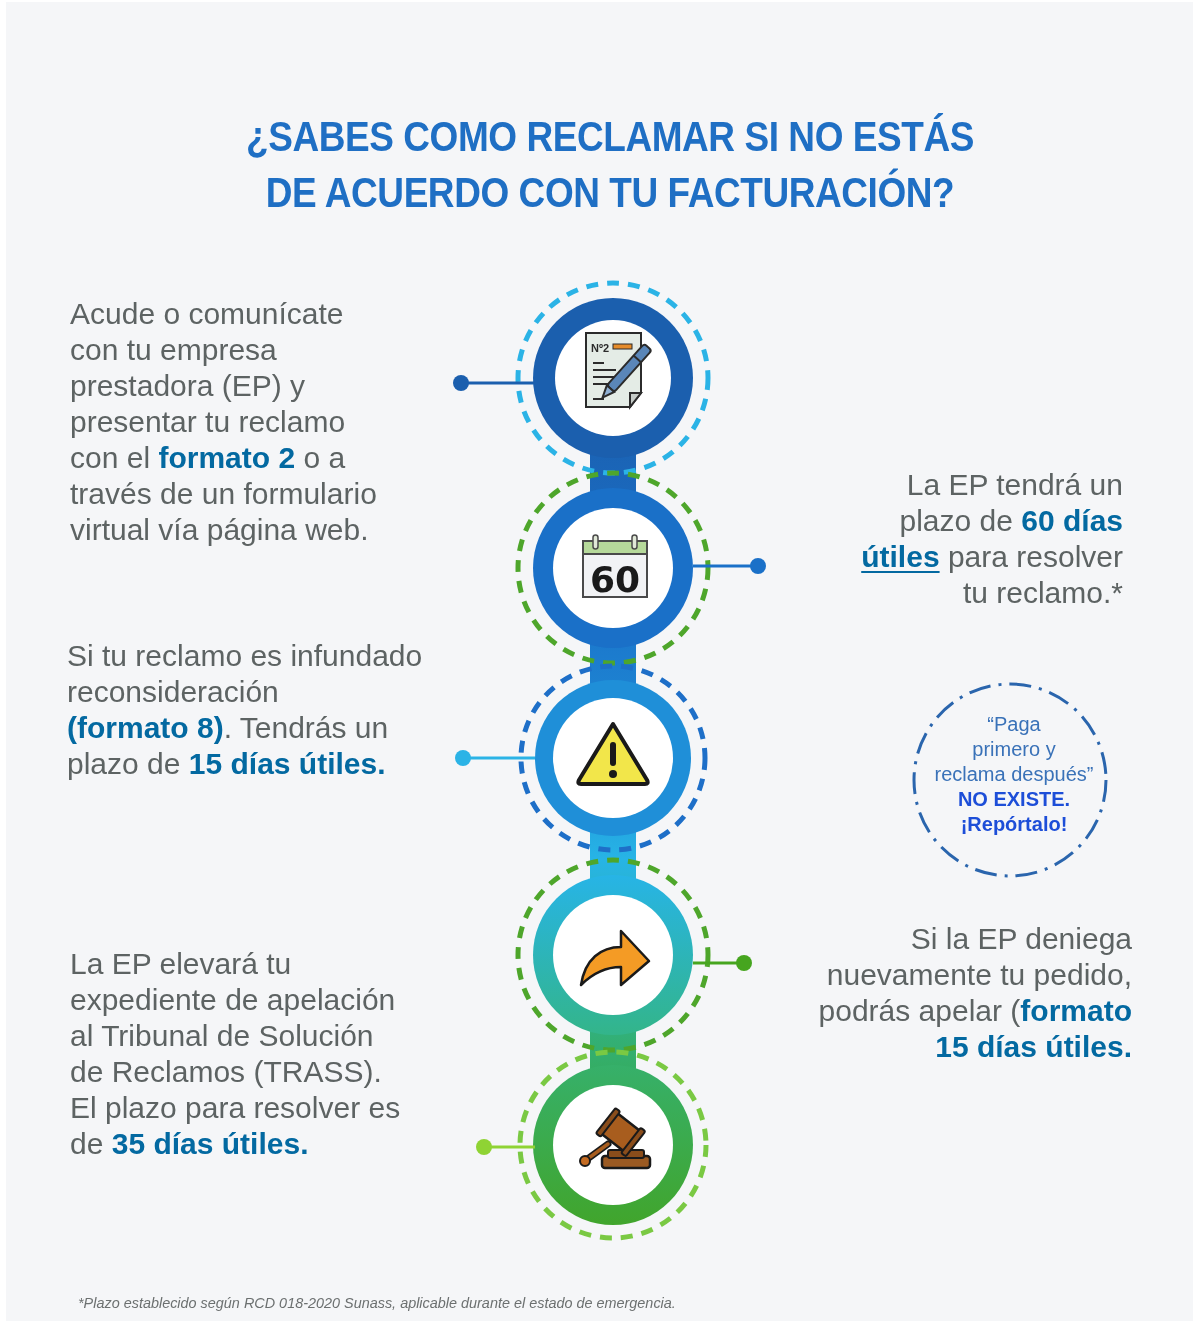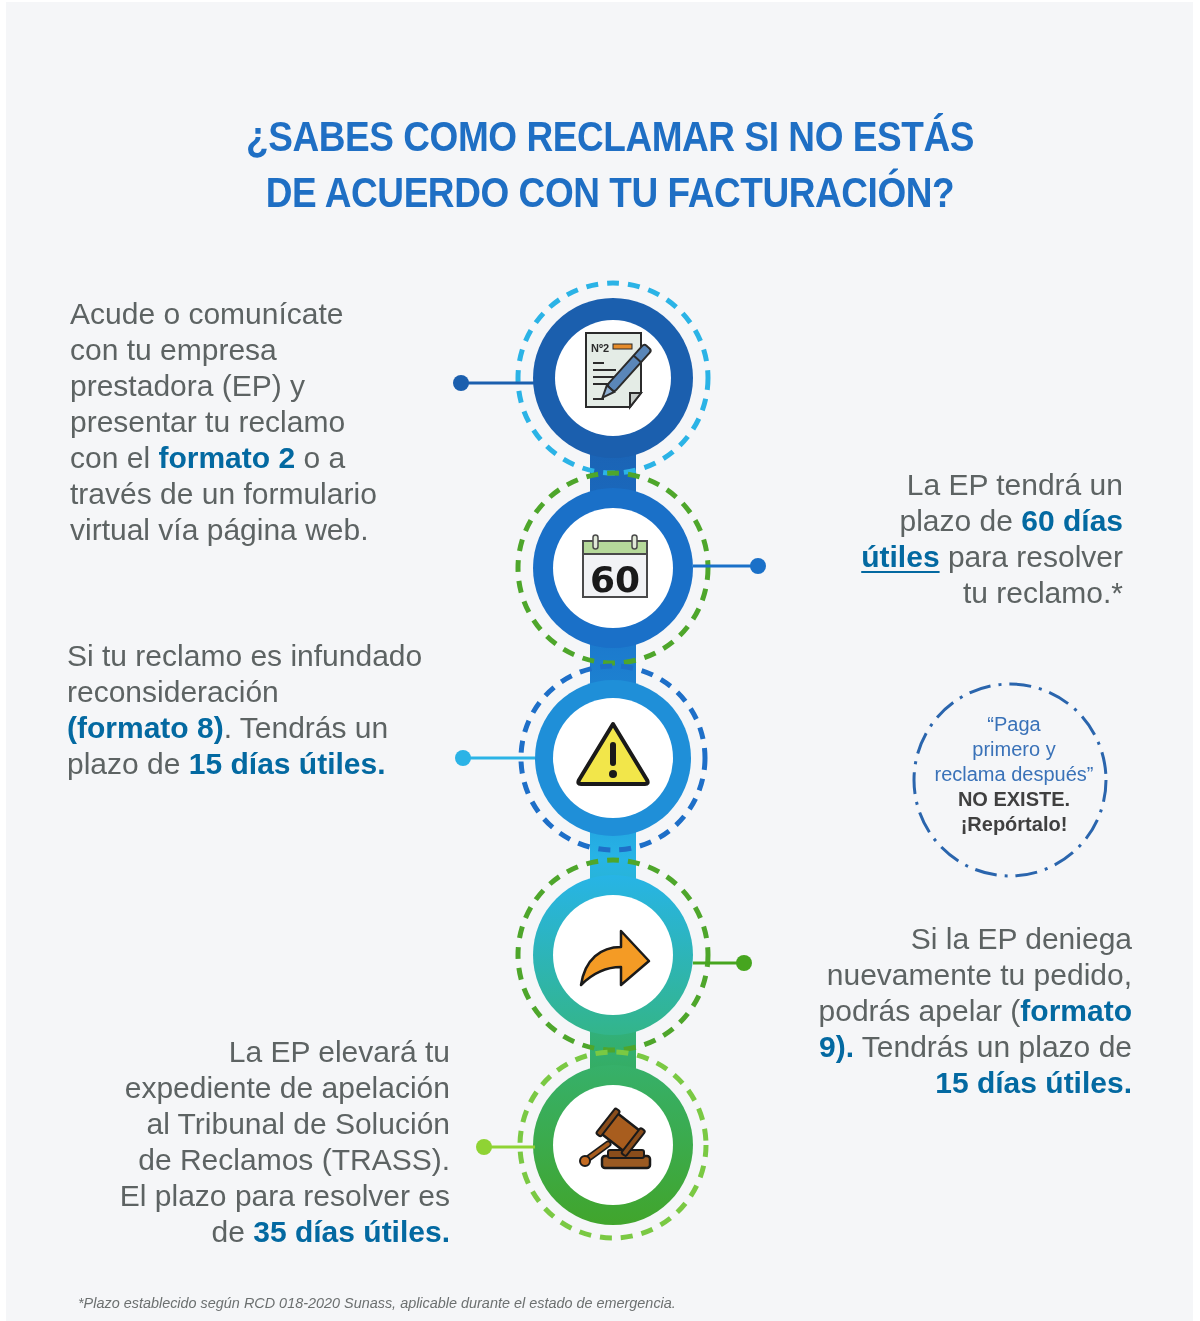--- a/index.html
+++ b/index.html
@@ -10,21 +10,21 @@
            color:#1f6fc4; font-weight:700; font-size:43px; line-height:56px; letter-spacing:-0.5px;
            transform:scaleX(0.86); transform-origin:610px 0; }
   .title div { white-space:nowrap; }
   .txt { position:absolute; color:#5d6363; font-size:30px; line-height:36px; }
   .txt b { color:#0369a1; font-weight:700; }
   .txt u { text-decoration:underline; text-decoration-thickness:2px; text-underline-offset:4px; }
   .right { text-align:right; }
   .badge { position:absolute; left:912px; top:682px; width:196px; height:196px; border-radius:50%; }
   .badge-text { position:absolute; left:4px; top:30px; width:196px; text-align:center; color:#3a72b8;
                 font-size:20px; line-height:25px; }
-  .badge-text .strong { color:#404040; font-weight:700; }
+  .badge-text .strong { color:#1d4ed8; font-weight:700; }
   .footnote { position:absolute; left:78px; top:1294px; font-size:15.5px; font-style:italic; color:#6c7070;
               transform:scaleX(0.93); transform-origin:0 0; white-space:nowrap; }
   svg { position:absolute; left:0; top:0; }
 </style>
 </head>
 <body>
 
 <div class="panel"></div>
 
 <div class="title">
@@ -175,25 +175,24 @@
     <div>reclama después”</div>
     <div class="strong">NO EXISTE.</div>
     <div class="strong">¡Repórtalo!</div>
   </div>
 </div>
 
 <div class="txt right" style="left:770px; top:921px; width:362px;">
   <div>Si la EP deniega</div>
   <div>nuevamente tu pedido,</div>
   <div><span>podrás apelar (</span><b>formato</b></div>
-  <div><b>9).</b><span> Tendrás un plazo de</span></div>
   <div><b>15 días útiles.</b></div>
 </div>
 
-<div class="txt" style="left:70px; top:1034px; width:380px;text-align:right;">
+<div class="txt" style="left:70px; top:946px; width:380px;">
   <div>La EP elevará tu</div>
   <div>expediente de apelación</div>
   <div>al Tribunal de Solución</div>
   <div>de Reclamos (TRASS).</div>
   <div>El plazo para resolver es</div>
   <div><span>de </span><b>35 días útiles.</b></div>
 </div>
 
 <div class="footnote">*Plazo establecido según RCD 018-2020 Sunass, aplicable durante el estado de emergencia.</div>
 

